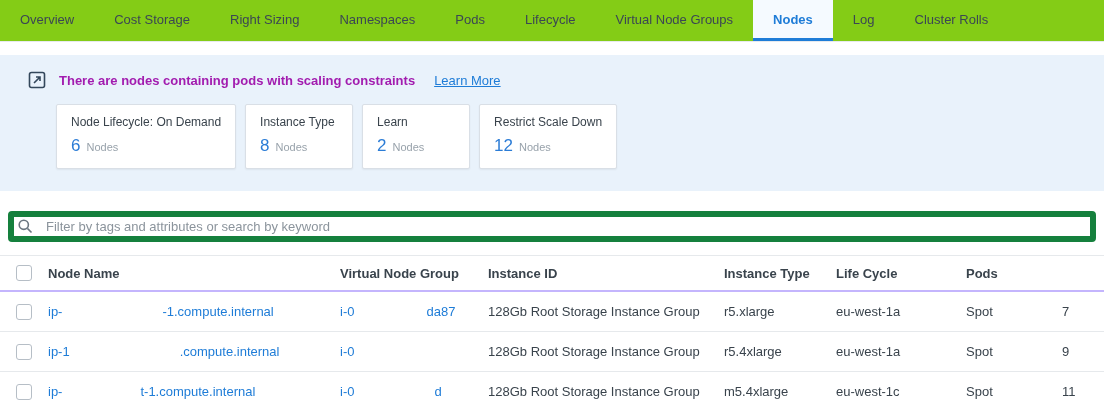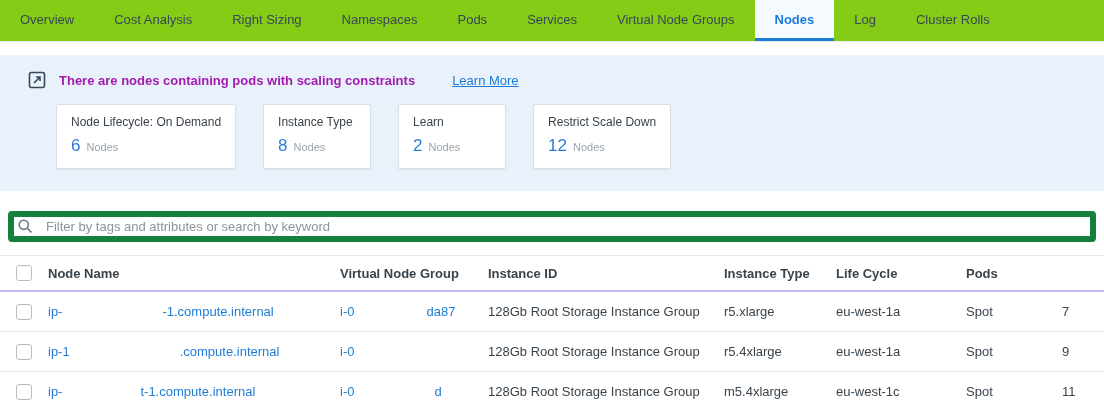--- a/index.html
+++ b/index.html
@@ -10,22 +10,22 @@
   .tabs { display: flex; align-items: stretch; height: 42px; border-bottom: 1px solid #e7eaee; background:#84cc16; }
   .tab { display: flex; align-items: center; padding: 0 20px; font-size: 13px; color: #3b4754;
     cursor: pointer; border-bottom: 3px solid transparent; white-space: nowrap; }
   .tab.active { color: #1e7cd7; border-bottom-color: #1e7cd7; font-weight: 700; background:#f5faff; }
 
   
   .banner { background: #e9f2fb; padding: 16px 28px 22px 28px; margin-top: 13px; }
   .banner-head { display: flex; align-items: center; gap: 13px; }
   .banner-icon { width: 18px; height: 18px; flex: 0 0 auto; }
   .banner-msg { font-size: 13px; font-weight: 700; color: #a21caf; }
-  .banner-link { font-size: 13px; color: #1e7cd7; text-decoration: underline; margin-left: 24px; cursor: pointer; }
-  .cards { display: flex; gap: 27px; margin: 15px 0 0 28px; align-items: center; }
+  .banner-link { font-size: 13px; color: #1e7cd7; text-decoration: underline; margin-left: 6px; cursor: pointer; }
+  .cards { display: flex; gap: 9px; margin: 15px 0 0 28px; align-items: center; }
   .card { background: #fff; border: 1px solid #d9dfe6; border-radius: 2px;
     box-shadow: 0 1px 2px rgba(0,0,0,0.06); padding: 10px 14px 12px 14px; min-width: 108px; }
   .card-title { font-size: 12px; color: #39434c; white-space: nowrap; }
   .card-value-row { margin-top: 7px; display: flex; align-items: baseline; gap: 6px; }
   .card-count { font-size: 17px; color: #2b7cd6; font-weight: 400; }
   .card-unit { font-size: 11px; color: #98a2ab; }
 
   
   .search-wrap { margin: 20px 8px 0 8px; position: relative; }
   .search-input { width: 100%; height: 31px; border: 6px solid #15803d; border-radius: 4px;
@@ -45,25 +45,25 @@
   .cb { width: 16px; height: 16px; border: 1px solid #b6bec6; border-radius: 3px; background: #fff;
     margin-left: 16px; cursor: pointer; }
   .link { color: #1e7cd7; cursor: pointer; }
   .gap { display: inline-block; }
 </style>
 </head>
 <body>
 
 <div class="tabs">
   <div class="tab">Overview</div>
-  <div class="tab">Cost Analysis</div>
+  <div class="tab">Cost Storage</div>
   <div class="tab">Right Sizing</div>
   <div class="tab">Namespaces</div>
   <div class="tab">Pods</div>
-  <div class="tab">Services</div>
+  <div class="tab">Lifecycle</div>
   <div class="tab">Virtual Node Groups</div>
   <div class="tab active">Nodes</div>
   <div class="tab">Log</div>
   <div class="tab">Cluster Rolls</div>
 </div>
 
 <div class="banner">
   <div class="banner-head">
     <svg class="banner-icon" viewBox="0 0 18 18" fill="none" stroke="#33475b" stroke-width="1.6">
       <rect x="1.5" y="1.5" width="15" height="15" rx="2"></rect>

